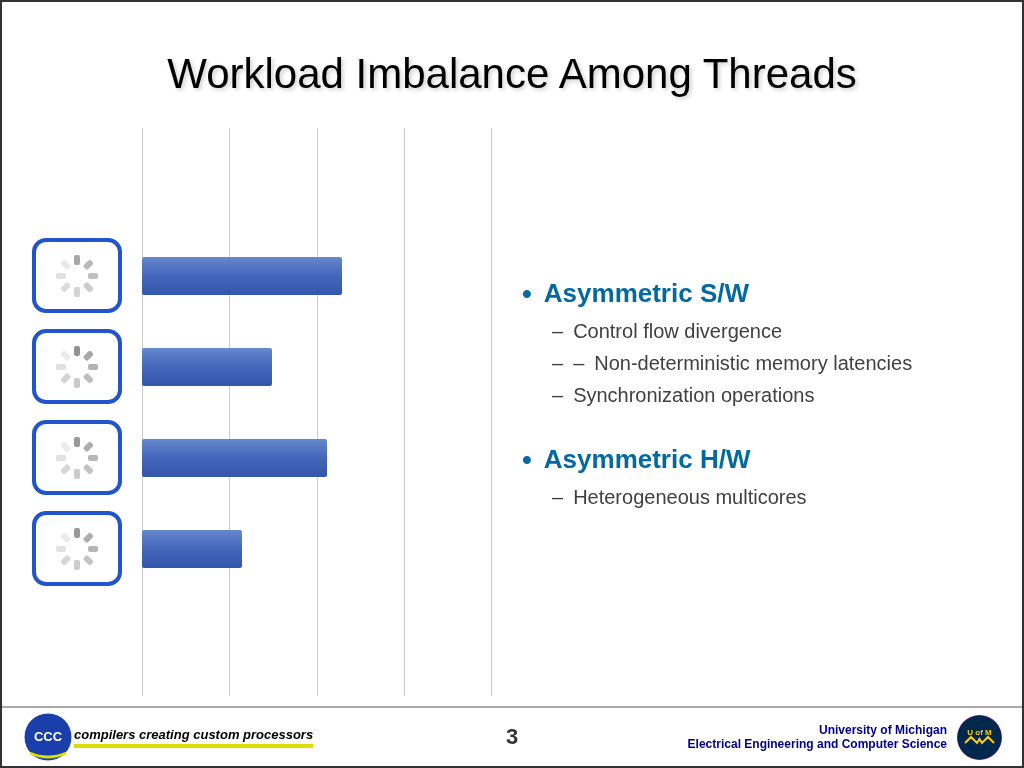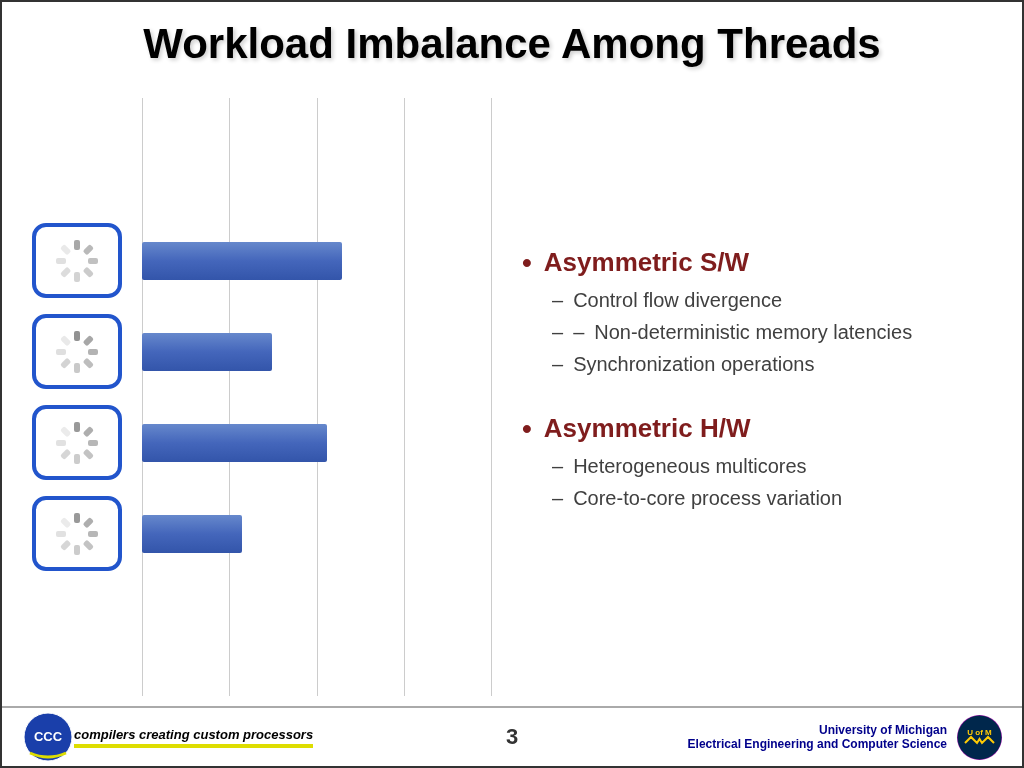--- a/index.html
+++ b/index.html
@@ -15,23 +15,23 @@
       height: 768px;
       border: 2px solid #333;
       display: flex;
       flex-direction: column;
       position: relative;
       background: #fff;
     }
     .slide-title {
       text-align: center;
       font-size: 42px;
-      font-weight: 700;
+      font-weight: 400;
       color: #000;
-      padding: 18px 40px 20px 40px;
+      padding: 48px 40px 20px 40px;
       font-family: Arial Black, Arial, sans-serif;
       text-shadow: 2px 2px 4px rgba(0,0,0,0.2);
     }
     .slide-content {
       display: flex;
       flex: 1;
       padding: 10px 30px 10px 30px;
     }
     
     .left-section {
@@ -85,21 +85,21 @@
     .right-section {
       flex: 1;
       padding-left: 30px;
       display: flex;
       flex-direction: column;
       justify-content: center;
     }
     .bullet-main {
       font-size: 26px;
       font-weight: bold;
-      color: #7f1d1d;
+      color: #0369a1;
       margin-bottom: 8px;
       display: flex;
       align-items: flex-start;
     }
     .bullet-main::before {
       content: '•';
       margin-right: 12px;
       font-size: 28px;
     }
     .bullet-sub {
@@ -295,21 +295,20 @@
         <div class="bullet-sub">
           <span style="flex-shrink:0; margin-right:10px;">–</span>
           <span>Non-deterministic memory latencies</span>
         </div>
         <div class="bullet-sub">Synchronization operations</div>
       </div>
 
       <div class="bullet-group">
         <div class="bullet-main">Asymmetric H/W</div>
         <div class="bullet-sub">Heterogeneous multicores</div>
-        <div class="bullet-sub">Core-to-core process variation</div>
       </div>
     </div>
   </div>
 
   <div class="slide-footer">
     <div class="footer-left">
 
       <svg width="52" height="52" viewBox="0 0 52 52">
 
         <circle cx="26" cy="26" r="24" fill="#1a3faa" stroke="#fff" stroke-width="1"></circle>

